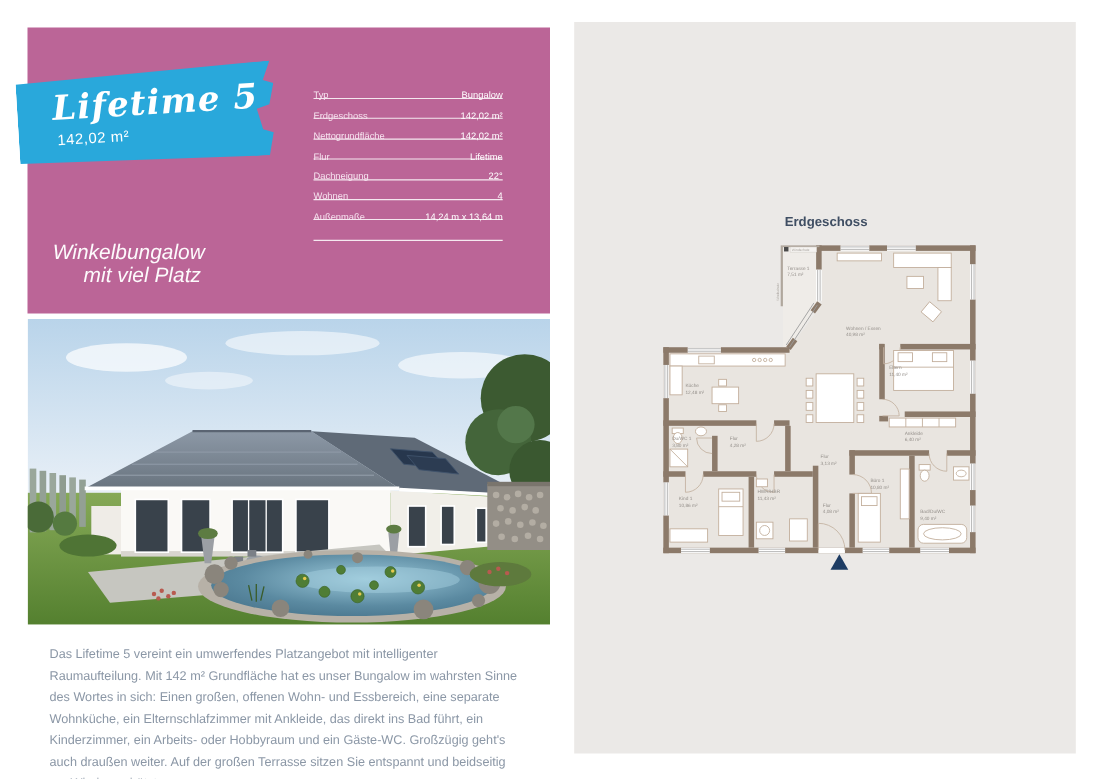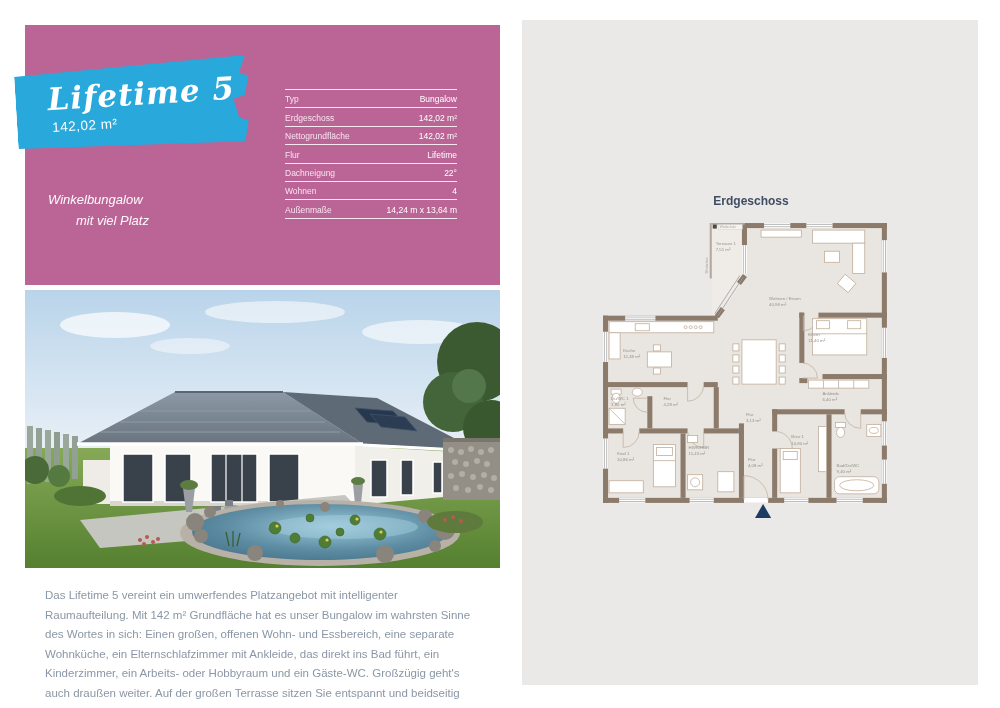--- a/index.html
+++ b/index.html
@@ -7,26 +7,26 @@
 
   
   .pink-panel { position:absolute; left:25px; top:25px; width:475px; height:260px; background:#bb6597; }
 
   .ribbon { position:absolute; left:-9px; top:37px; width:234px; height:86px; background:#29a8db; transform:rotate(-3.5deg);
     clip-path: polygon(0 9%, 99% 0, 96% 20%, 100% 24%, 98% 46%, 93% 50%, 95% 72%, 99% 76%, 97% 100%, 0 93%); }
   .ribbon-title { font-family:"DejaVu Serif", serif; font-style:italic; font-weight:bold; color:#ffffff;
     font-size:31px; letter-spacing:1px; padding:14px 0 0 32px; white-space:nowrap; }
   .ribbon-sub { color:#ffffff; font-size:13.5px; padding:3px 0 0 35px; letter-spacing:.5px; }
 
-  .tagline { position:absolute; left:23px; top:164px; color:rgba(255,255,255,.97); font-style:italic; font-size:13px; line-height:21px; }
+  .tagline { position:absolute; left:23px; top:194px; color:rgba(255,255,255,.97); font-style:italic; font-size:19px; line-height:21px; }
   .tagline .l2 { margin-left:28px; }
 
   .spec-table { position:absolute; left:260px; top:64px; width:172px; border-top:1px solid rgba(255,255,255,.85); }
   .spec-row { display:flex; justify-content:space-between; align-items:flex-end; height:18.4px;
-    border-bottom:1px solid rgba(255,255,255,.85); padding-bottom:3px; font-size:8.5px; }
+    border-bottom:1px solid rgba(255,255,255,.85); padding-bottom:16px; font-size:8.5px; }
   .spec-label { color:#f7e4f0; }
   .spec-value { color:#ffffff; text-align:left; }
 
   
   .photo { position:absolute; left:25px; top:290px; width:475px; height:278px; overflow:hidden; }
 
   
   .description { position:absolute; left:45px; top:586px; width:426px; font-size:11.5px; line-height:19.5px; color:#8b97a6; }
 
   

